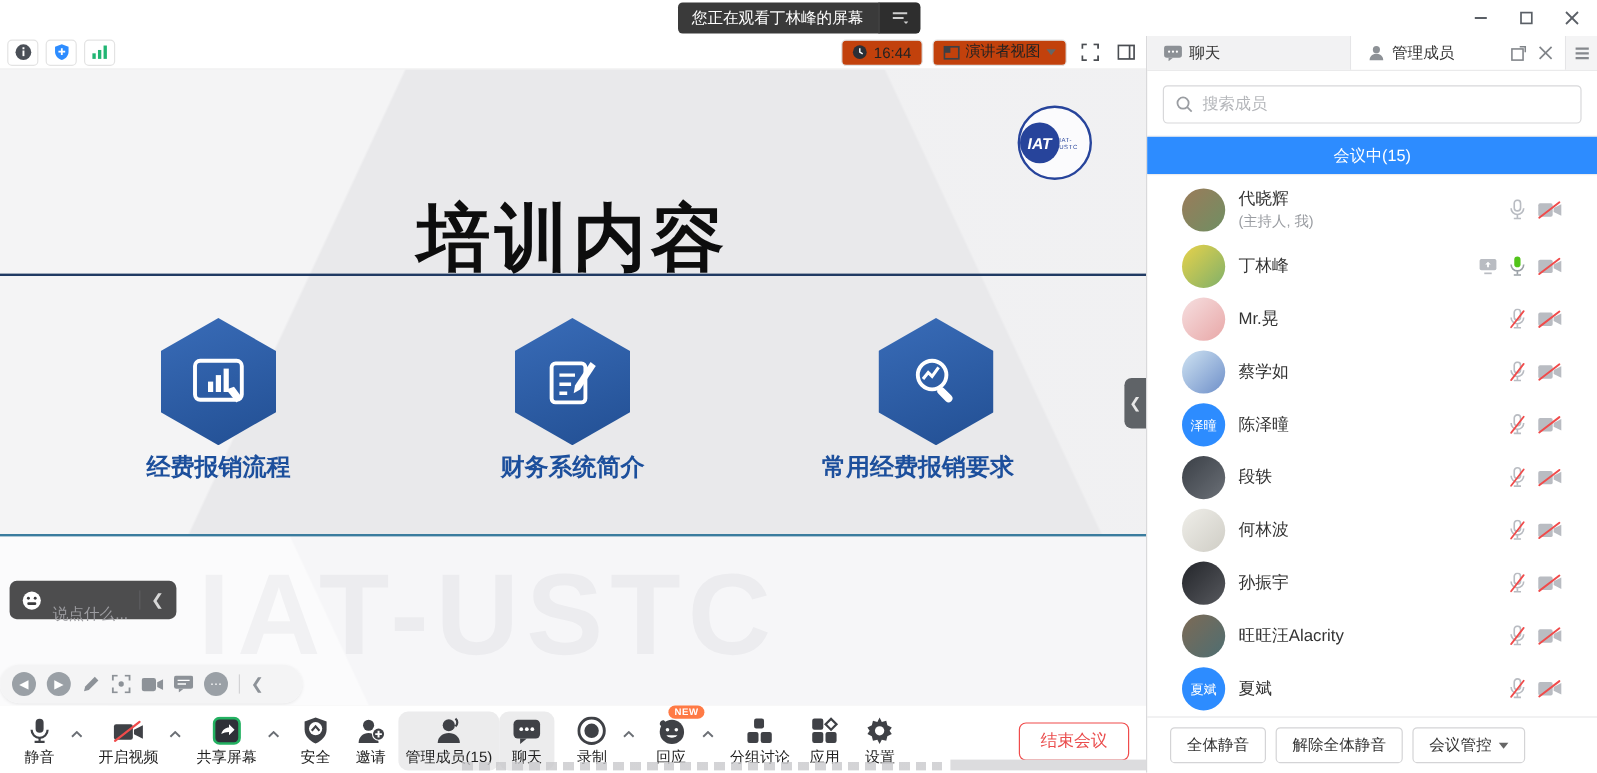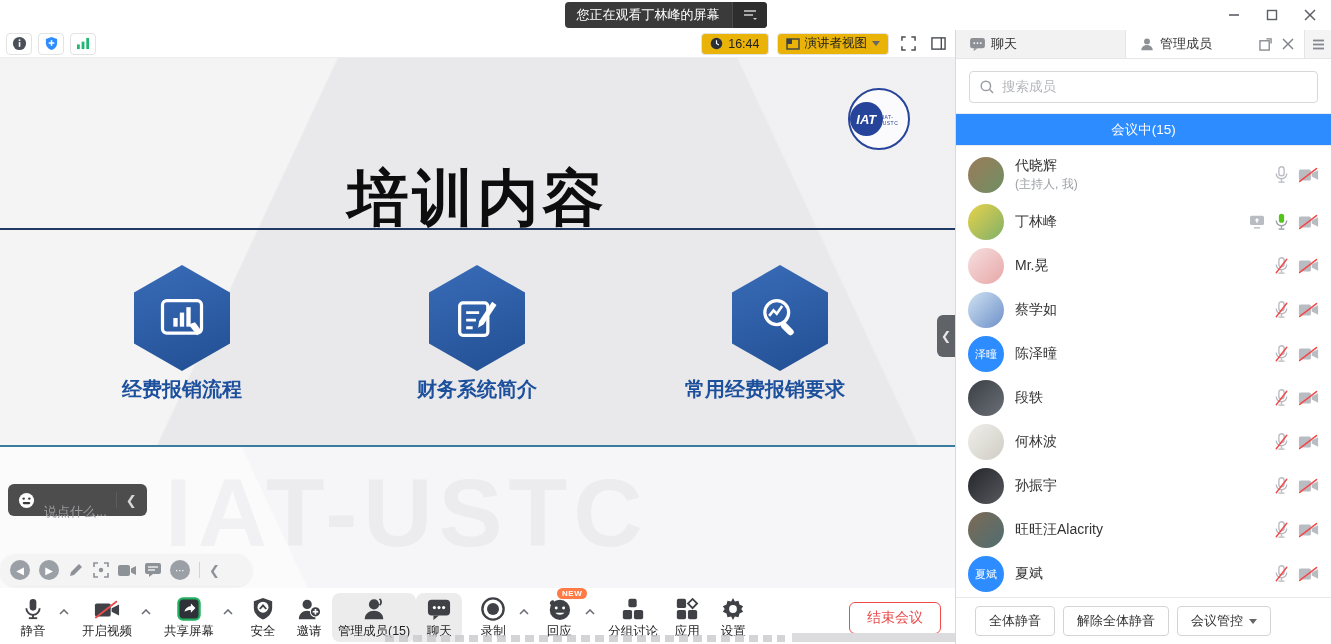--- a/index.html
+++ b/index.html
@@ -18,21 +18,21 @@
   .win-controls{position:absolute;right:6px;top:0;height:30px;display:flex;align-items:center;gap:8px;}
   .win-btn{width:30px;height:26px;display:flex;align-items:center;justify-content:center;color:#5a5f66;}
 
   .app-row{flex:1;display:flex;min-height:0;}
 
   
   .stage{width:955px;display:flex;flex-direction:column;position:relative;}
   .stage-top{height:28px;background:#fff;display:flex;align-items:center;padding:0 6px;border-bottom:1px solid #ededed;flex:0 0 28px;}
   .st-chip{height:22px;min-width:26px;border:1px solid #e3e3e3;border-radius:4px;display:flex;align-items:center;justify-content:center;margin-right:6px;background:#fff;padding:0 4px;}
   .st-right{margin-left:auto;display:flex;align-items:center;gap:8px;}
-  .st-pill{height:22px;border:1px solid #e3e3e3;border-radius:4px;display:flex;align-items:center;gap:5px;padding:0 8px;font-size:12.5px;color:#222;background:#eab308;}
+  .st-pill{height:22px;border:1px solid #e3e3e3;border-radius:4px;display:flex;align-items:center;gap:5px;padding:0 8px;font-size:12.5px;color:#222;background:#c2410c;}
   .st-iconbtn{width:22px;height:22px;display:flex;align-items:center;justify-content:center;color:#4a4d52;}
   .caret-down{width:0;height:0;border-left:4px solid transparent;border-right:4px solid transparent;border-top:5px solid #666;}
 
   
   .slide{flex:1;position:relative;overflow:hidden;background:
     linear-gradient(115deg, rgba(255,255,255,.5) 0 28%, rgba(0,0,0,0) 28.2%),
     linear-gradient(245deg, rgba(255,255,255,.35) 0 18%, rgba(0,0,0,0) 18.2%),
     #E9E9EB;}
   .slide-lower{position:absolute;left:0;right:0;top:388px;bottom:0;background:
     linear-gradient(65deg, rgba(255,255,255,.6) 0 30%, rgba(0,0,0,0) 30.2%),#F6F6F8;}
@@ -80,21 +80,21 @@
   .sb-tab{display:flex;align-items:center;gap:6px;font-size:13px;color:#333;padding-left:14px;}
   .sb-tab-chat{flex:0 0 170px;background:#F2F2F3;border-right:1px solid #e5e5e7;}
   .sb-tab-members{flex:1;position:relative;background:#fff;}
   .sb-head-icons{position:absolute;right:10px;top:0;height:100%;display:flex;align-items:center;gap:10px;color:#808489;}
   .sb-menu{flex:0 0 27px;background:#F4F4F5;border-left:1px solid #e5e5e7;display:flex;align-items:center;justify-content:center;color:#85888d;}
   .sb-search{margin:12px 13px 10px;height:32px;border:1px solid #d8d8da;border-radius:4px;display:flex;align-items:center;gap:8px;padding:0 10px;color:#808489;}
   .sb-search .ph{font-size:13.5px;color:#b4b6ba;}
   .sb-tabs{display:flex;height:33px;border-top:1px solid #ececee;border-bottom:1px solid #ececee;flex:0 0 33px;}
   .sb-tabs .seg{flex:1;display:flex;align-items:center;justify-content:center;font-size:13.5px;color:#333;background:#fff;}
   .sb-tabs .seg.active{background:var(--accent);color:#fff;}
-  .member-list{flex:1;overflow:hidden;padding:4px 0 0;}
+  .member-list{flex:1;overflow:hidden;padding:4px 17px 0;}
   .m-row{height:44px;display:flex;align-items:center;padding:0 12px;gap:11px;}
   .m-row.tall{height:50px;}
   .avatar{width:36px;height:36px;border-radius:50%;flex:0 0 36px;display:flex;align-items:center;justify-content:center;color:#fff;font-size:11px;overflow:hidden;}
   .m-info{flex:1;min-width:0;}
   .m-name{font-size:14px;color:#333;white-space:nowrap;overflow:hidden;}
   .m-sub{font-size:12px;color:#9a9da2;margin-top:1px;}
   .m-icons{display:flex;align-items:center;gap:9px;}
   .sb-footer{height:47px;border-top:1px solid #e8e8ea;display:flex;align-items:center;justify-content:flex-end;gap:8px;padding-right:60px;flex:0 0 47px;}
   .sb-btn{height:30px;border:1px solid #d4d4d6;border-radius:4px;background:#fff;font-size:13px;color:#333;display:flex;align-items:center;gap:6px;padding:0 13px;}
 

